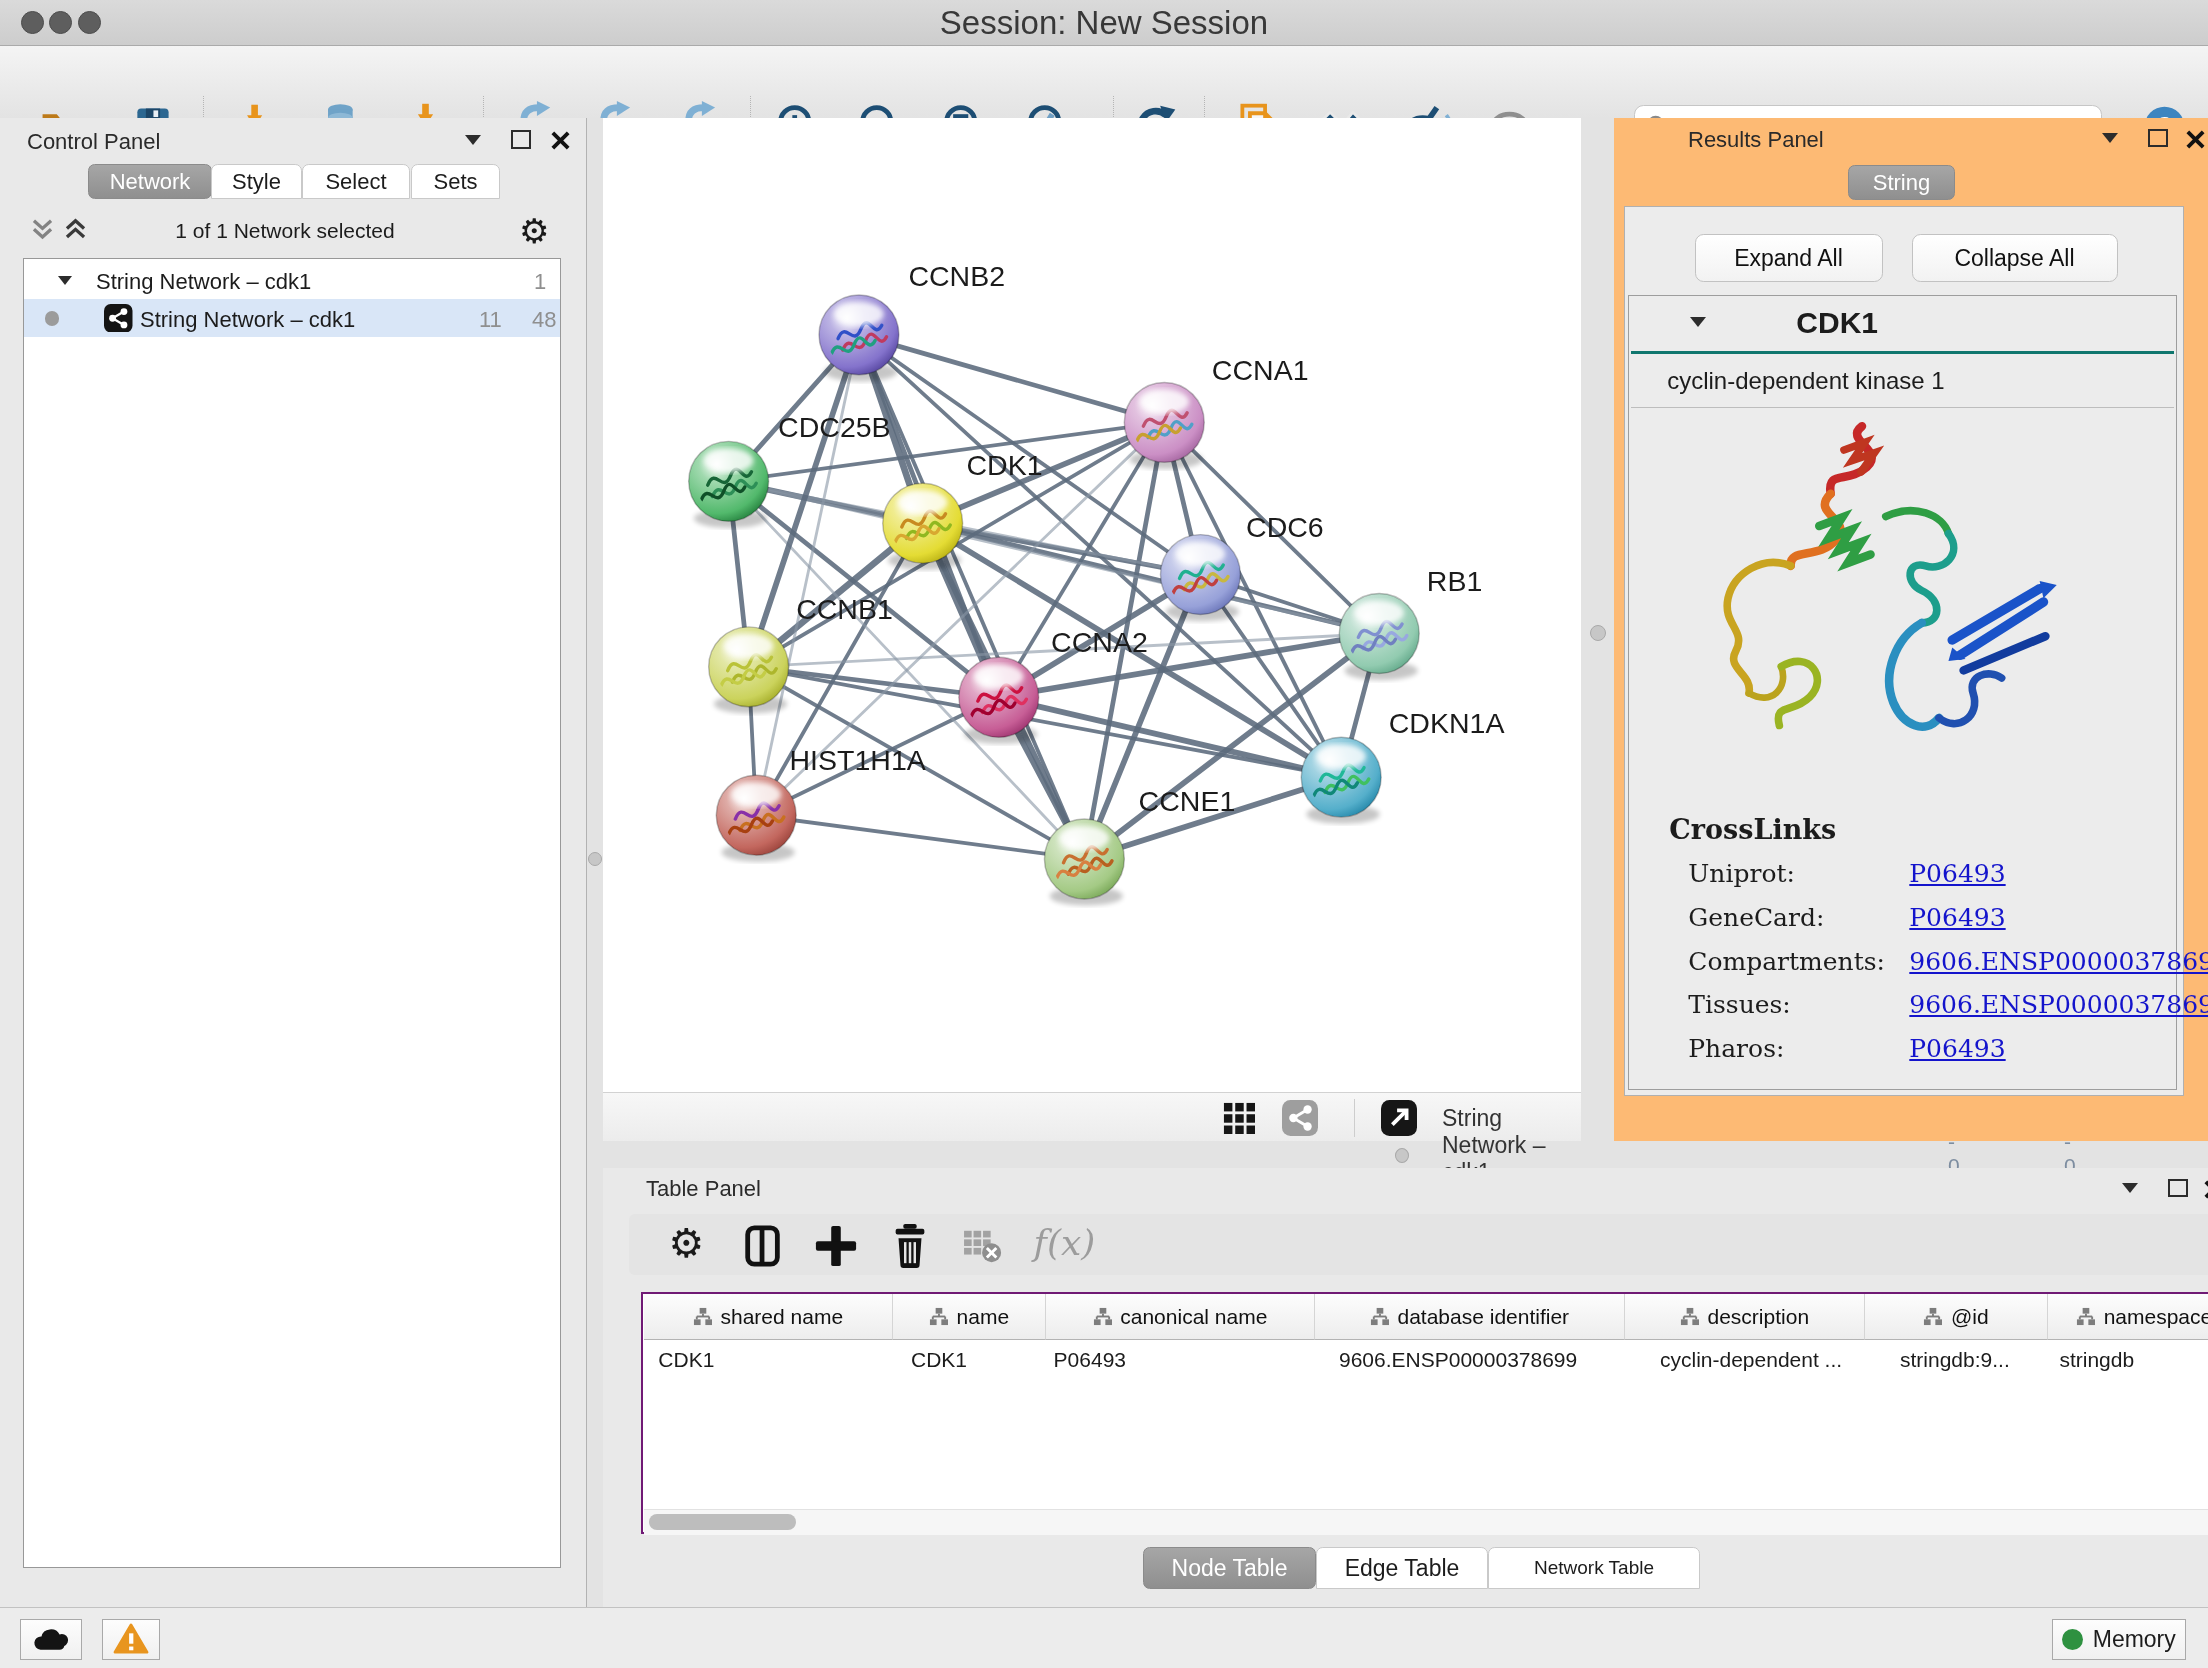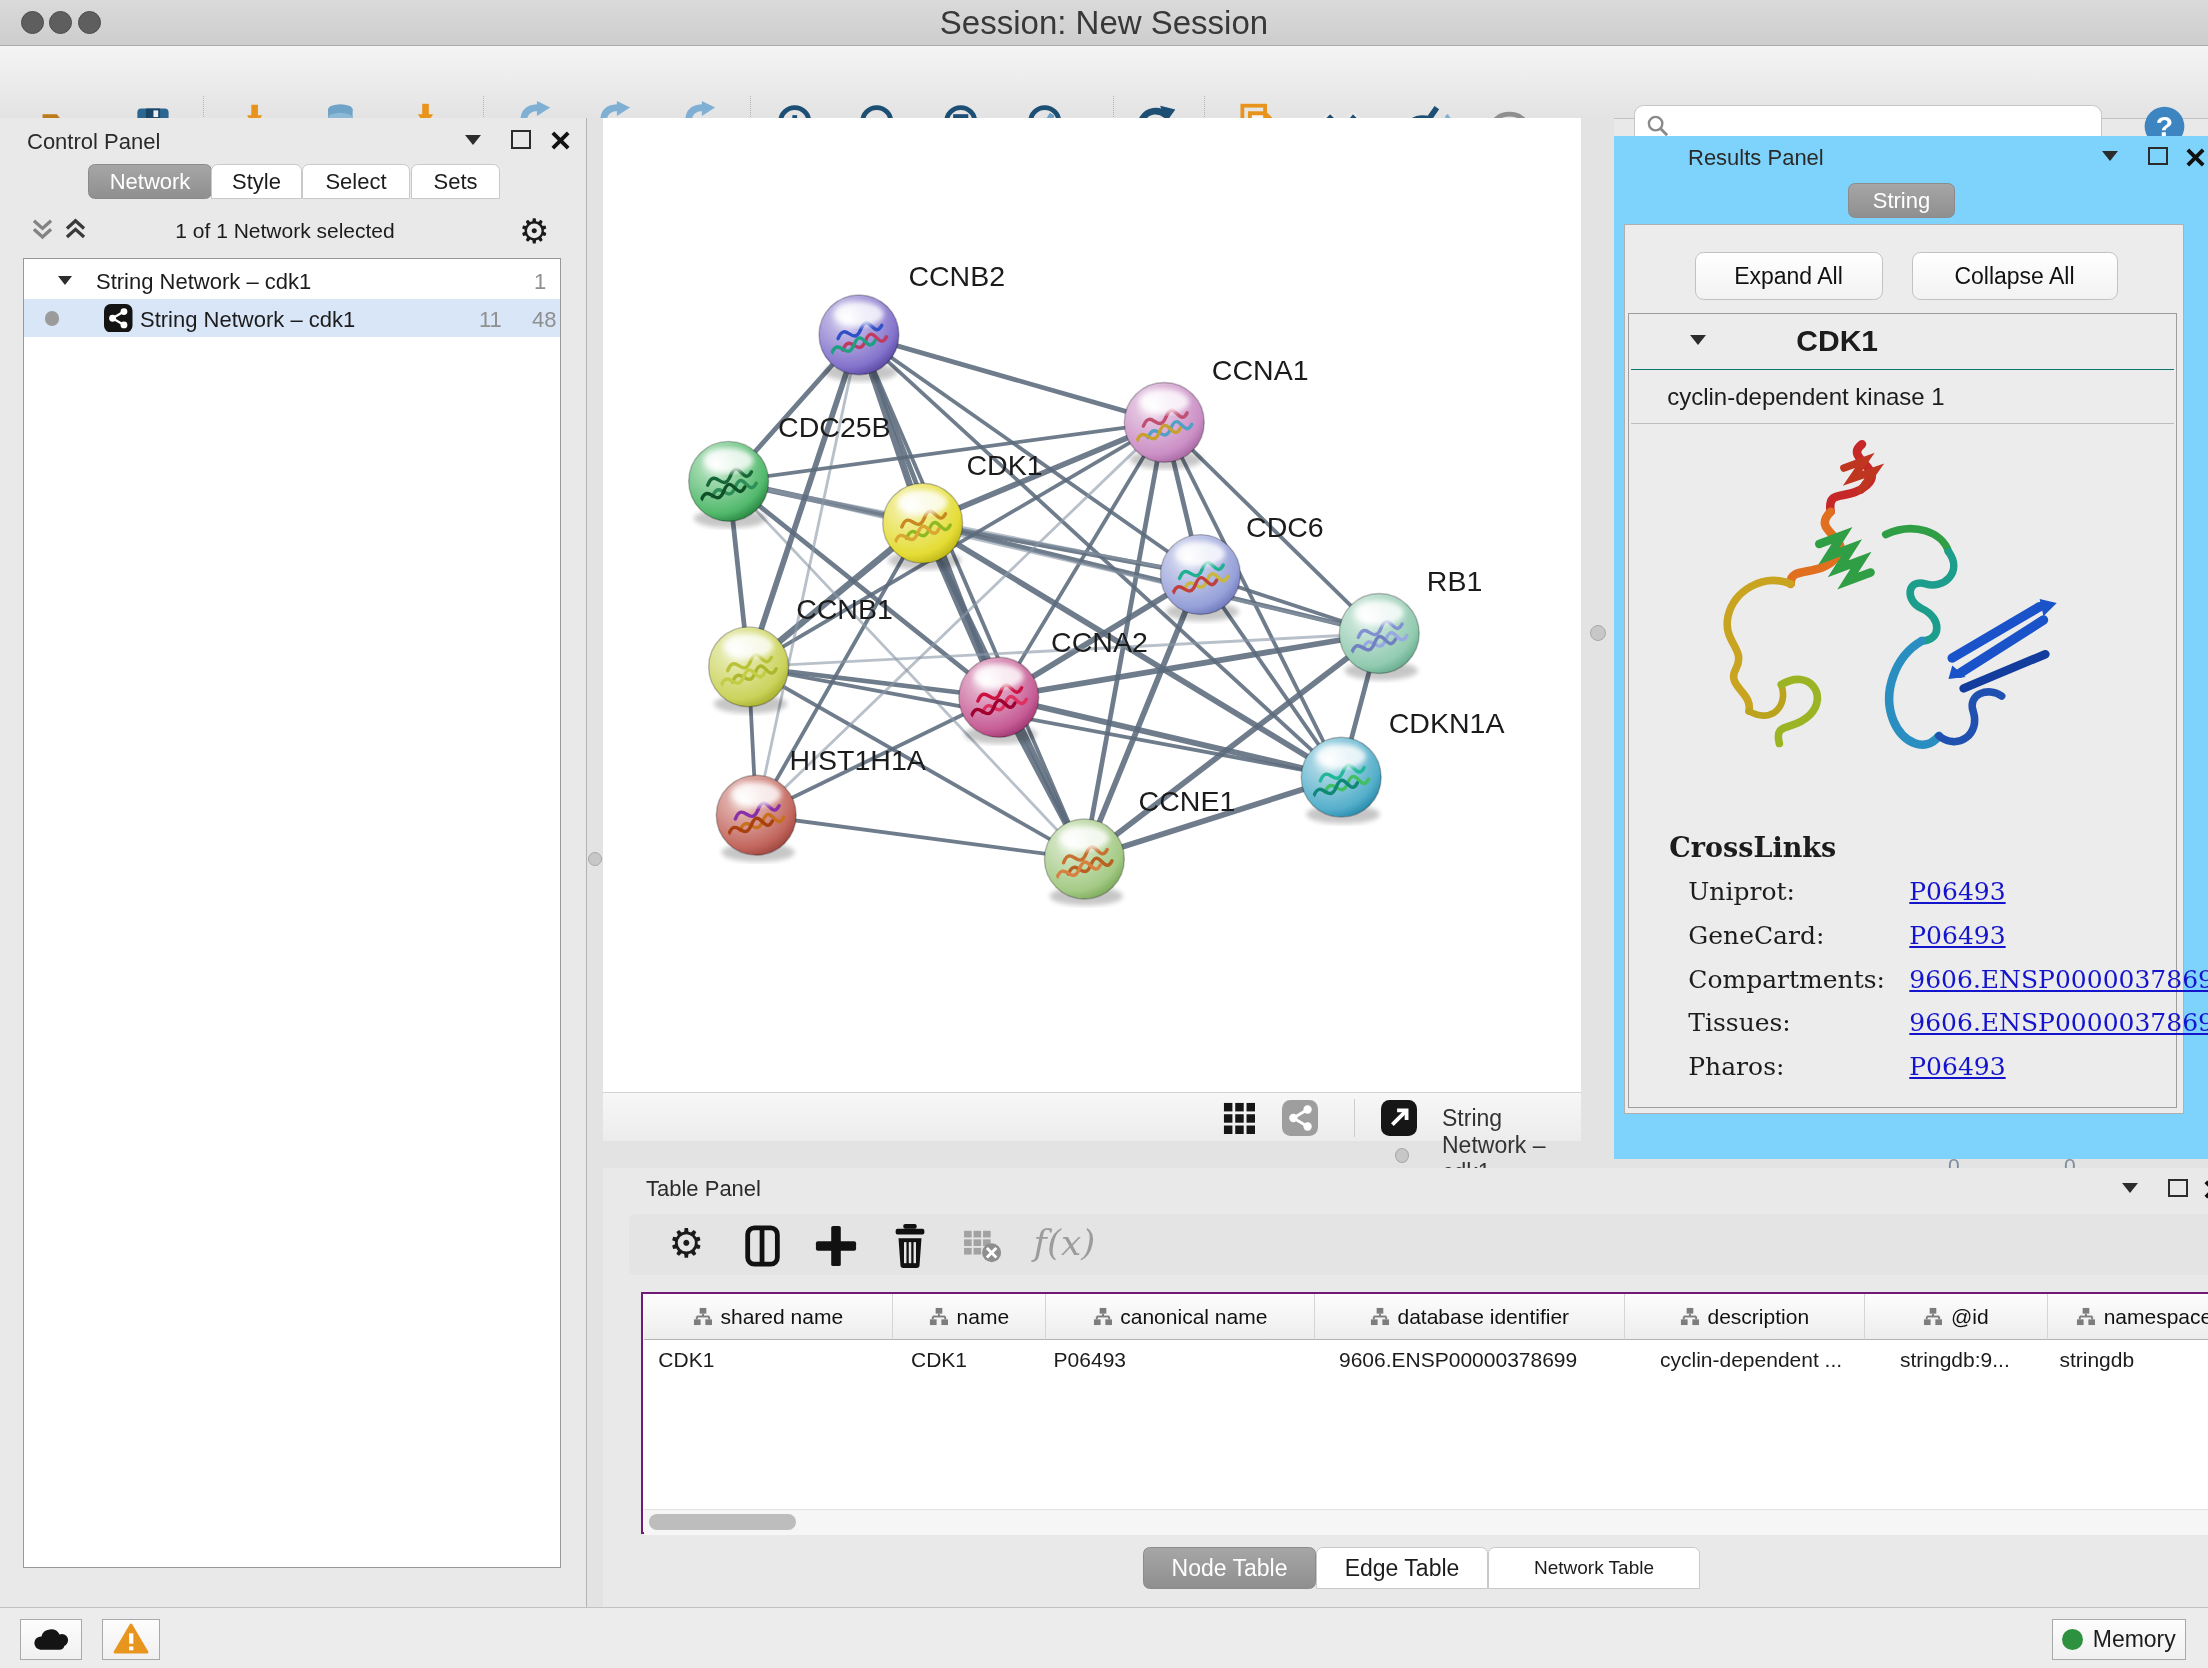--- a/index.html
+++ b/index.html
@@ -40,21 +40,21 @@
   
   .split{background:#e3e3e3;}
   .knob{background:#c7c7c7;border:1px solid #a9a9a9;border-radius:50%;}
   
   .net-canvas{left:603px;top:118px;width:978px;height:974px;background:#fff;}
   .net-bar{left:603px;top:1092px;width:978px;height:49px;background:linear-gradient(#f7f7f7,#ececec);
     border-top:1px solid #d2d2d2;box-sizing:border-box;}
   .nb-txt{font-size:23px;color:#333;}
   .nb-num{font-size:21px;color:#7d8da0;}
   
-  .results-panel{left:1614px;top:118px;width:594px;height:1023px;background:#7dd3fc;margin-top:18px;}
+  .results-panel{left:1614px;top:118px;width:594px;height:1023px;background:#fdba74;}
   .res-box{left:9.5px;top:88px;width:560px;height:890px;background:#ececec;border:1px solid #b0b0b0;box-sizing:border-box;}
   .btn{position:absolute;background:linear-gradient(#ffffff,#f2f2f2);border:1px solid #c2c2c2;border-radius:8.6px;
     font-size:23px;display:flex;align-items:center;justify-content:center;cursor:pointer;color:#111;}
   .cdk-box{position:absolute;left:3.8px;top:88px;width:549px;height:795px;border:1px solid #9d9d9d;background:#ececec;box-sizing:border-box;}
   .serif{font-family:"DejaVu Serif",serif;}
   .xlink{color:#1414cc;text-decoration:underline;cursor:pointer;}
   
   .table-panel{left:621px;top:1168px;width:1605px;height:439px;background:#e9e9e9;}
   .tp-toolbar{position:absolute;left:7.6px;top:46px;width:1590px;height:61px;background:#e4e4e4;border-radius:5.7px;}
   .tbl-box{position:absolute;left:20px;top:124px;width:1586px;height:242px;background:#fff;border:2px solid #701a75;box-sizing:border-box;}
@@ -672,21 +672,21 @@
       </svg>
     <div class="tab active" style="left:234px;top:47px;width:107px">String</div>
 
     <div class="abs res-box">
       <div class="btn" style="left:70px;top:27px;width:186px;height:46px">Expand All</div>
       <div class="btn" style="left:287px;top:27px;width:204px;height:46px">Collapse All</div>
 
       <div class="cdk-box">
         <span class="abs tri" style="left:61px;top:21px"></span>
         <span class="abs" style="left:167px;top:9.5px;font-size:30px;font-weight:bold">CDK1</span>
-        <div class="abs" style="left:1.9px;top:55px;width:543px;height:53px;border-top:1px solid #0f766e;border-bottom:1px solid #bdbdbd;text-align:right;">
+        <div class="abs" style="left:1.9px;top:55px;width:543px;height:53px;border-top:3px solid #0f766e;border-bottom:1px solid #bdbdbd;text-align:right;">
           <span class="abs" style="left:36px;top:13.3px;font-size:24px">cyclin-dependent kinase 1</span>
         </div>
         <svg class="abs" style="left:38px;top:116px" width="447" height="380" viewBox="0 0 470 400">
           <g fill="none" stroke-linecap="round">
             <path d="M205,15 C185,30 230,40 210,58 C190,76 168,60 172,86" stroke="#c62828" stroke-width="9"></path>
             <path d="M186,40 l22,-8 l-13,19 l23,-8 l-14,20" stroke="#bf3620" stroke-width="8"></path>
             <path d="M172,86 C150,108 196,112 178,134 C160,156 128,142 130,162" stroke="#e07020" stroke-width="9"></path>
             <path d="M130,162 C100,150 70,170 64,196 C58,224 84,230 72,252 C62,270 90,276 86,296" stroke="#c9a420" stroke-width="8"></path>
             <path d="M86,296 C110,310 128,290 120,268" stroke="#bba31e" stroke-width="7"></path>
             <path d="M120,268 C150,250 170,280 150,300 C132,318 112,306 118,330" stroke="#9ab423" stroke-width="8"></path>

